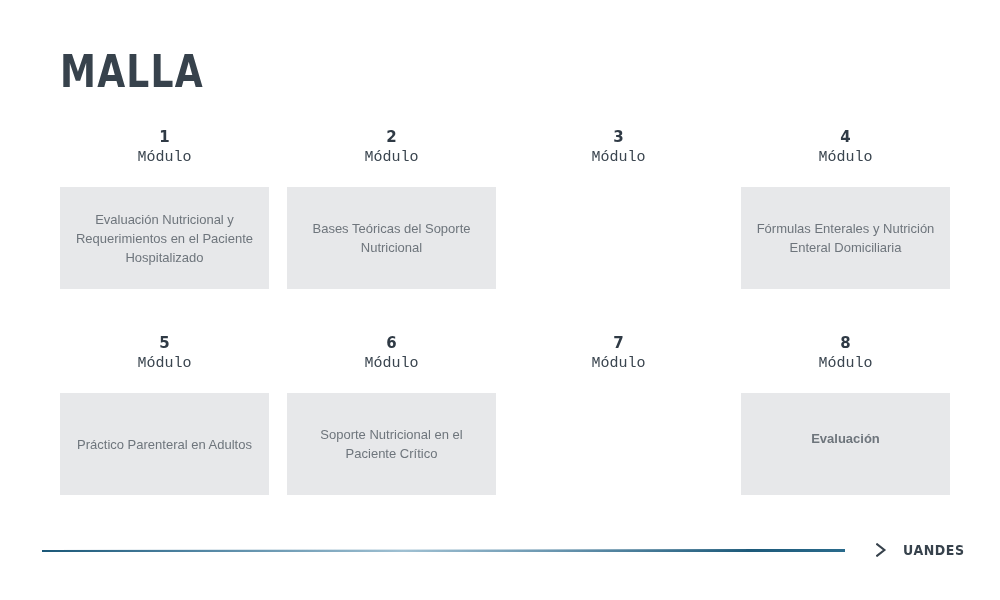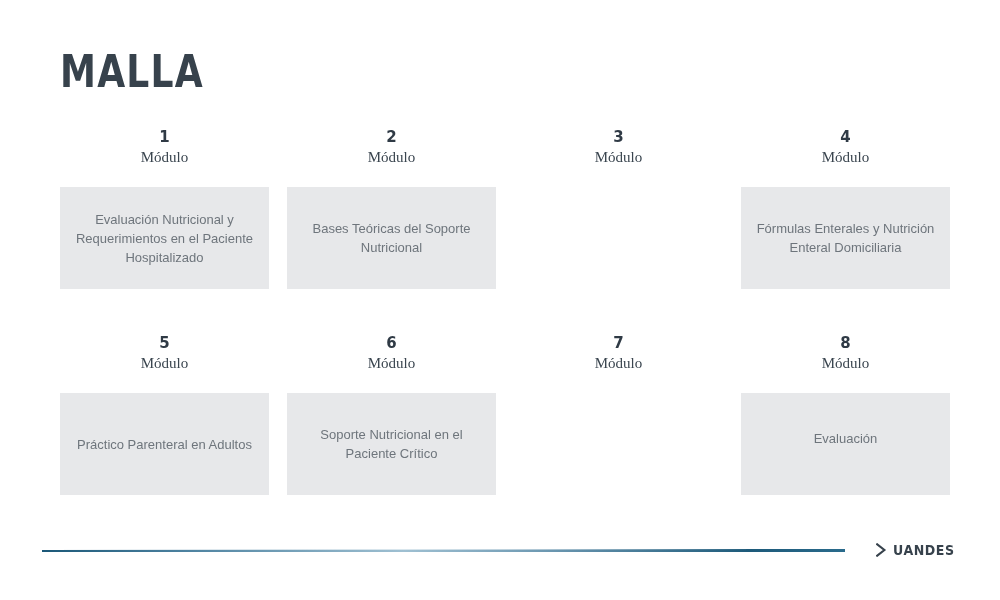--- a/index.html
+++ b/index.html
@@ -62,21 +62,21 @@
   .module-number {
     font-family: "DejaVu Sans", sans-serif;
     font-size: 15px;
     line-height: 19px;
     font-weight: 700;
     letter-spacing: 0.2px;
     color: #2f3a45;
   }
 
   .module-word {
-    font-family: Liberation Serif, serif;
+    font-family: Liberation Mono, monospace;
     font-size: 15px;
     line-height: 21px;
     font-weight: 400;
     color: #3a454f;
   }
 
   .module-card {
     margin-top: 19px;
     height: 102px;
     background: #e7e8ea;
@@ -98,20 +98,21 @@
   
   .row-gap-spacer {
     height: 45px;
     grid-column: 1 / -1;
   }
 
   
   .module-card.align-upper {
     align-items: center;
     padding-bottom: 12px;
+    font-weight: bold;
   }
 
   
   .footer-rule {
     position: absolute;
     left: 42px;
     top: 549px;
     width: 803px;
     height: 3px;
     background: linear-gradient(to right,
@@ -123,21 +124,21 @@
                 #2a6b8c 100%);
     clip-path: polygon(0% 30%, 100% 0%, 100% 100%, 0% 100%);
   }
 
   .brand {
     position: absolute;
     left: 876px;
     top: 542px;
     display: flex;
     align-items: center;
-    gap: 6px;
+    gap: 16px;
     color: #37424c;
   }
 
   .brand-chevron {
     display: inline-block;
     width: 11px;
     height: 14px;
     position: relative;
   }
   .brand-chevron svg { display: block; }

